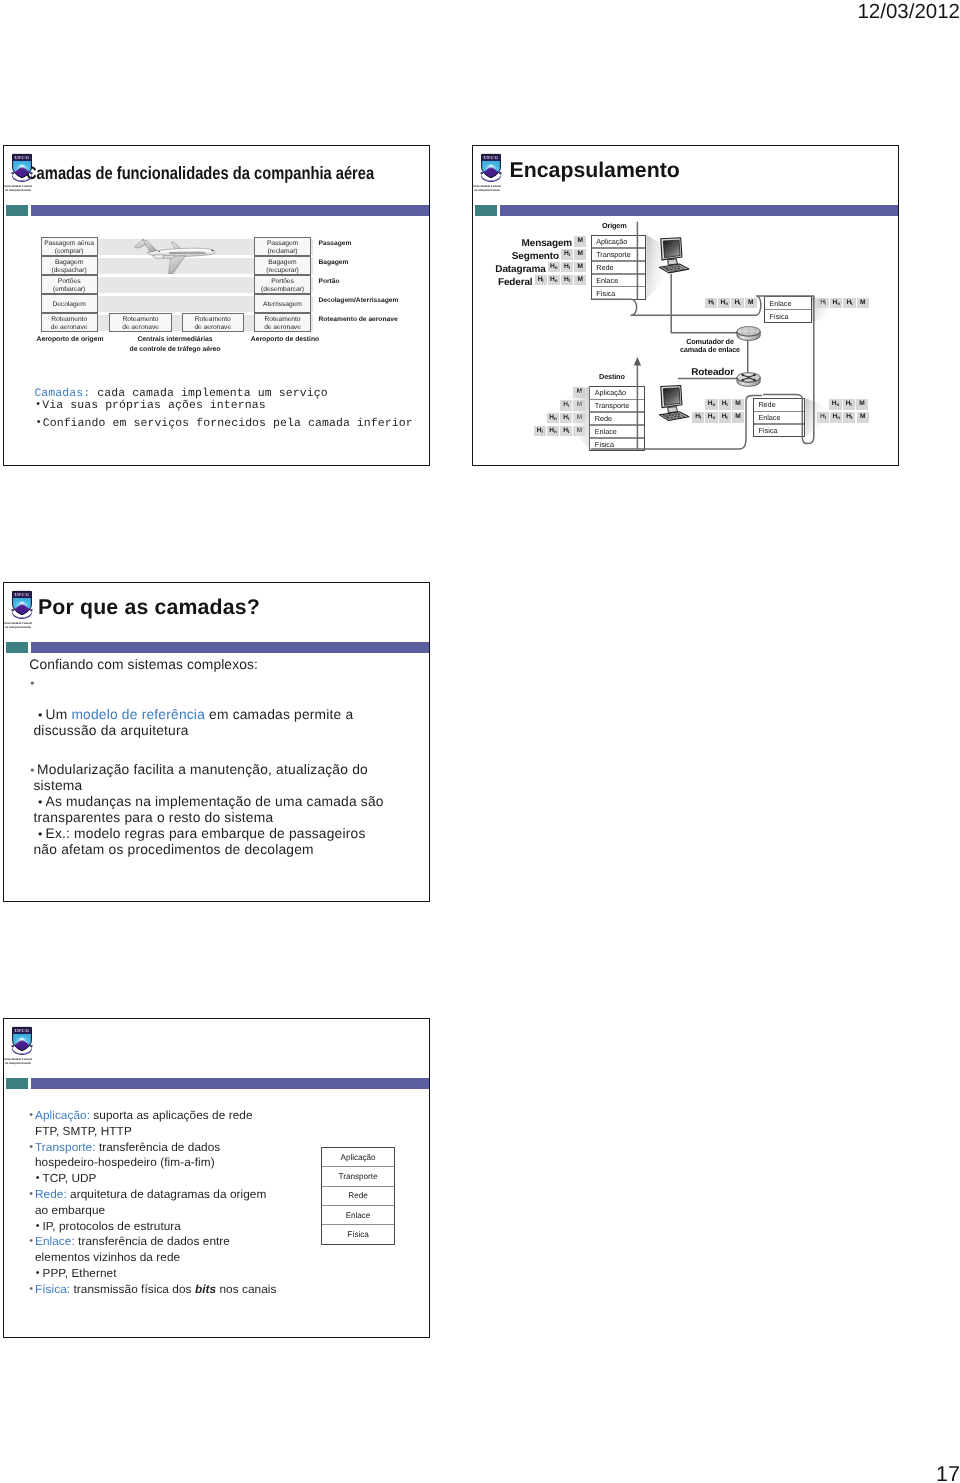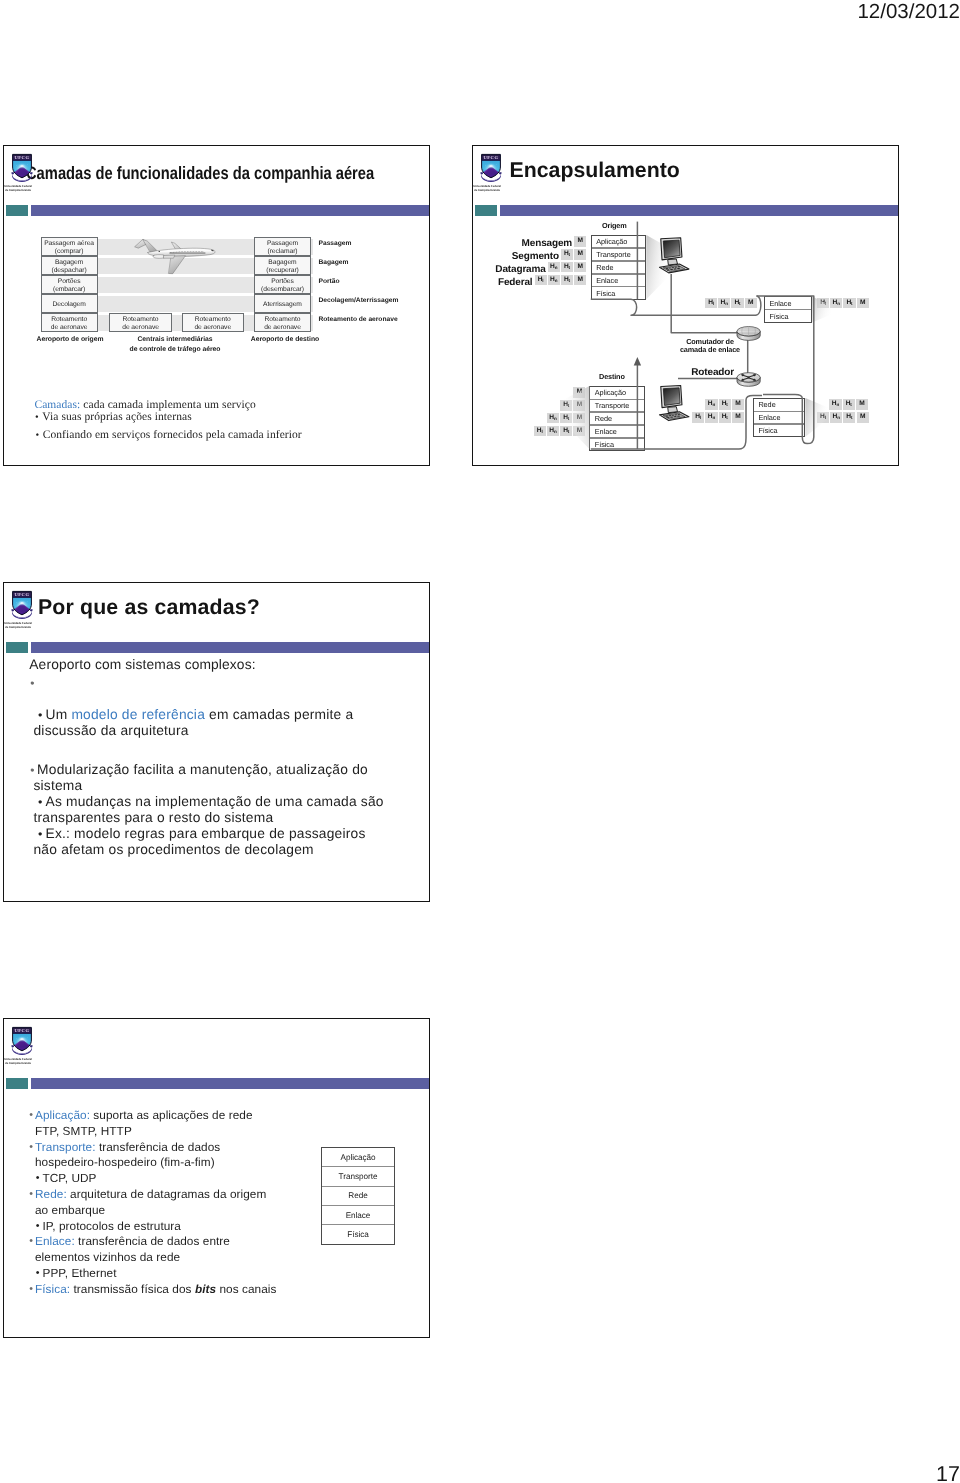--- a/index.html
+++ b/index.html
@@ -250,21 +250,21 @@
    <rect x="712" y="166" width="7" height="6"></rect>
                 <rect x="728" y="166" width="7" height="6"></rect>
    <rect x="744" y="166" width="7" height="6"></rect>
                 <rect x="760" y="167" width="7" height="6"></rect>
   </g>
   <path d="M306 166 l14 0 l0 9 l-14 0 Z"></path>
   <path d="M852 150 l24 8 l-5 12 l-22 -9 Z"></path>
  </g>
 </svg></div>
       </div>
-    <div id="s1bullets" style="position:absolute;left:0;top:12px;width:427px;height:321px;font-family:Liberation Serif, serif;">
+    <div id="s1bullets" style="position:absolute;left:0;top:0;width:427px;height:321px;font-family:Liberation Mono, monospace;">
         <div class="b1" style="left:30.4px;top:240.6px;width:370px;"><span class="blue">Camadas:</span><span> cada camada implementa um serviço</span></div>
         <div class="b1" style="left:38.3px;top:252.9px;width:370px;"><span class="dot2" style="left:-7.3px;">•</span><span>Via suas próprias ações internas</span></div>
         <div class="b1" style="left:38.7px;top:270.5px;width:370px;"><span class="dot2" style="left:-7.3px;">•</span><span>Confiando em serviços fornecidos pela camada inferior</span></div>
       </div>
   </div>
 
   <div class="slide s2">
     <div class="logo" style="left:6px;top:6px;">
 <svg viewBox="0 0 240 340" xmlns="http://www.w3.org/2000/svg">
  <defs>
@@ -611,21 +611,21 @@
 </svg>
         <div class="logo-cap">
           <div>Universidade Federal</div>
           <div>de Campina Grande</div>
         </div>
       </div>
     <div class="slide-title" style="left:34.0px;top:11.5px;font-size:21.3px;letter-spacing:0.15px;">Por que as camadas?</div>
     <div class="bar-teal" style="left:2.3px;top:59.1px;width:22.0px;height:10.9px;"></div>
     <div class="bar-blue" style="left:27.3px;top:59.1px;width:397.5px;height:10.9px;"></div>
     <div id="s3body">
-        <div class="p1" style="left:25.3px;top:74px;">Aeroporto com sistemas complexos:</div>
+        <div class="p1" style="left:25.3px;top:74px;">Confiando com sistemas complexos:</div>
         <div class="b1" style="left:29.5px;top:92.2px;width:358px;text-indent:3.6px;"><span class="dot1" style="position:absolute;left:-3.2px;text-indent:0;">•</span></div>
         <div class="b2" style="left:29.5px;top:123.9px;width:358px;text-indent:12px;"><span class="dot2" style="position:absolute;left:4.6px;text-indent:0;">•</span><span>Um </span><span class="blue">modelo de referência</span><span> em camadas permite a discussão da arquitetura</span></div>
         <div class="b1" style="left:29.5px;top:179.2px;width:358px;text-indent:3.6px;"><span class="dot1" style="position:absolute;left:-3.2px;text-indent:0;">•</span><span>Modularização facilita a manutenção, atualização do sistema</span></div>
         <div class="b2" style="left:29.5px;top:210.89999999999998px;width:358px;text-indent:12px;"><span class="dot2" style="position:absolute;left:4.6px;text-indent:0;">•</span><span>As mudanças na implementação de uma camada são transparentes para o resto do sistema</span></div>
         <div class="b2" style="left:29.5px;top:242.59999999999997px;width:358px;text-indent:12px;"><span class="dot2" style="position:absolute;left:4.6px;text-indent:0;">•</span><span>Ex.: modelo regras para embarque de passageiros não afetam os procedimentos de decolagem</span></div>
       </div>
   </div>
 
   <div class="slide s4">
     <div class="logo" style="left:6px;top:6px;">

